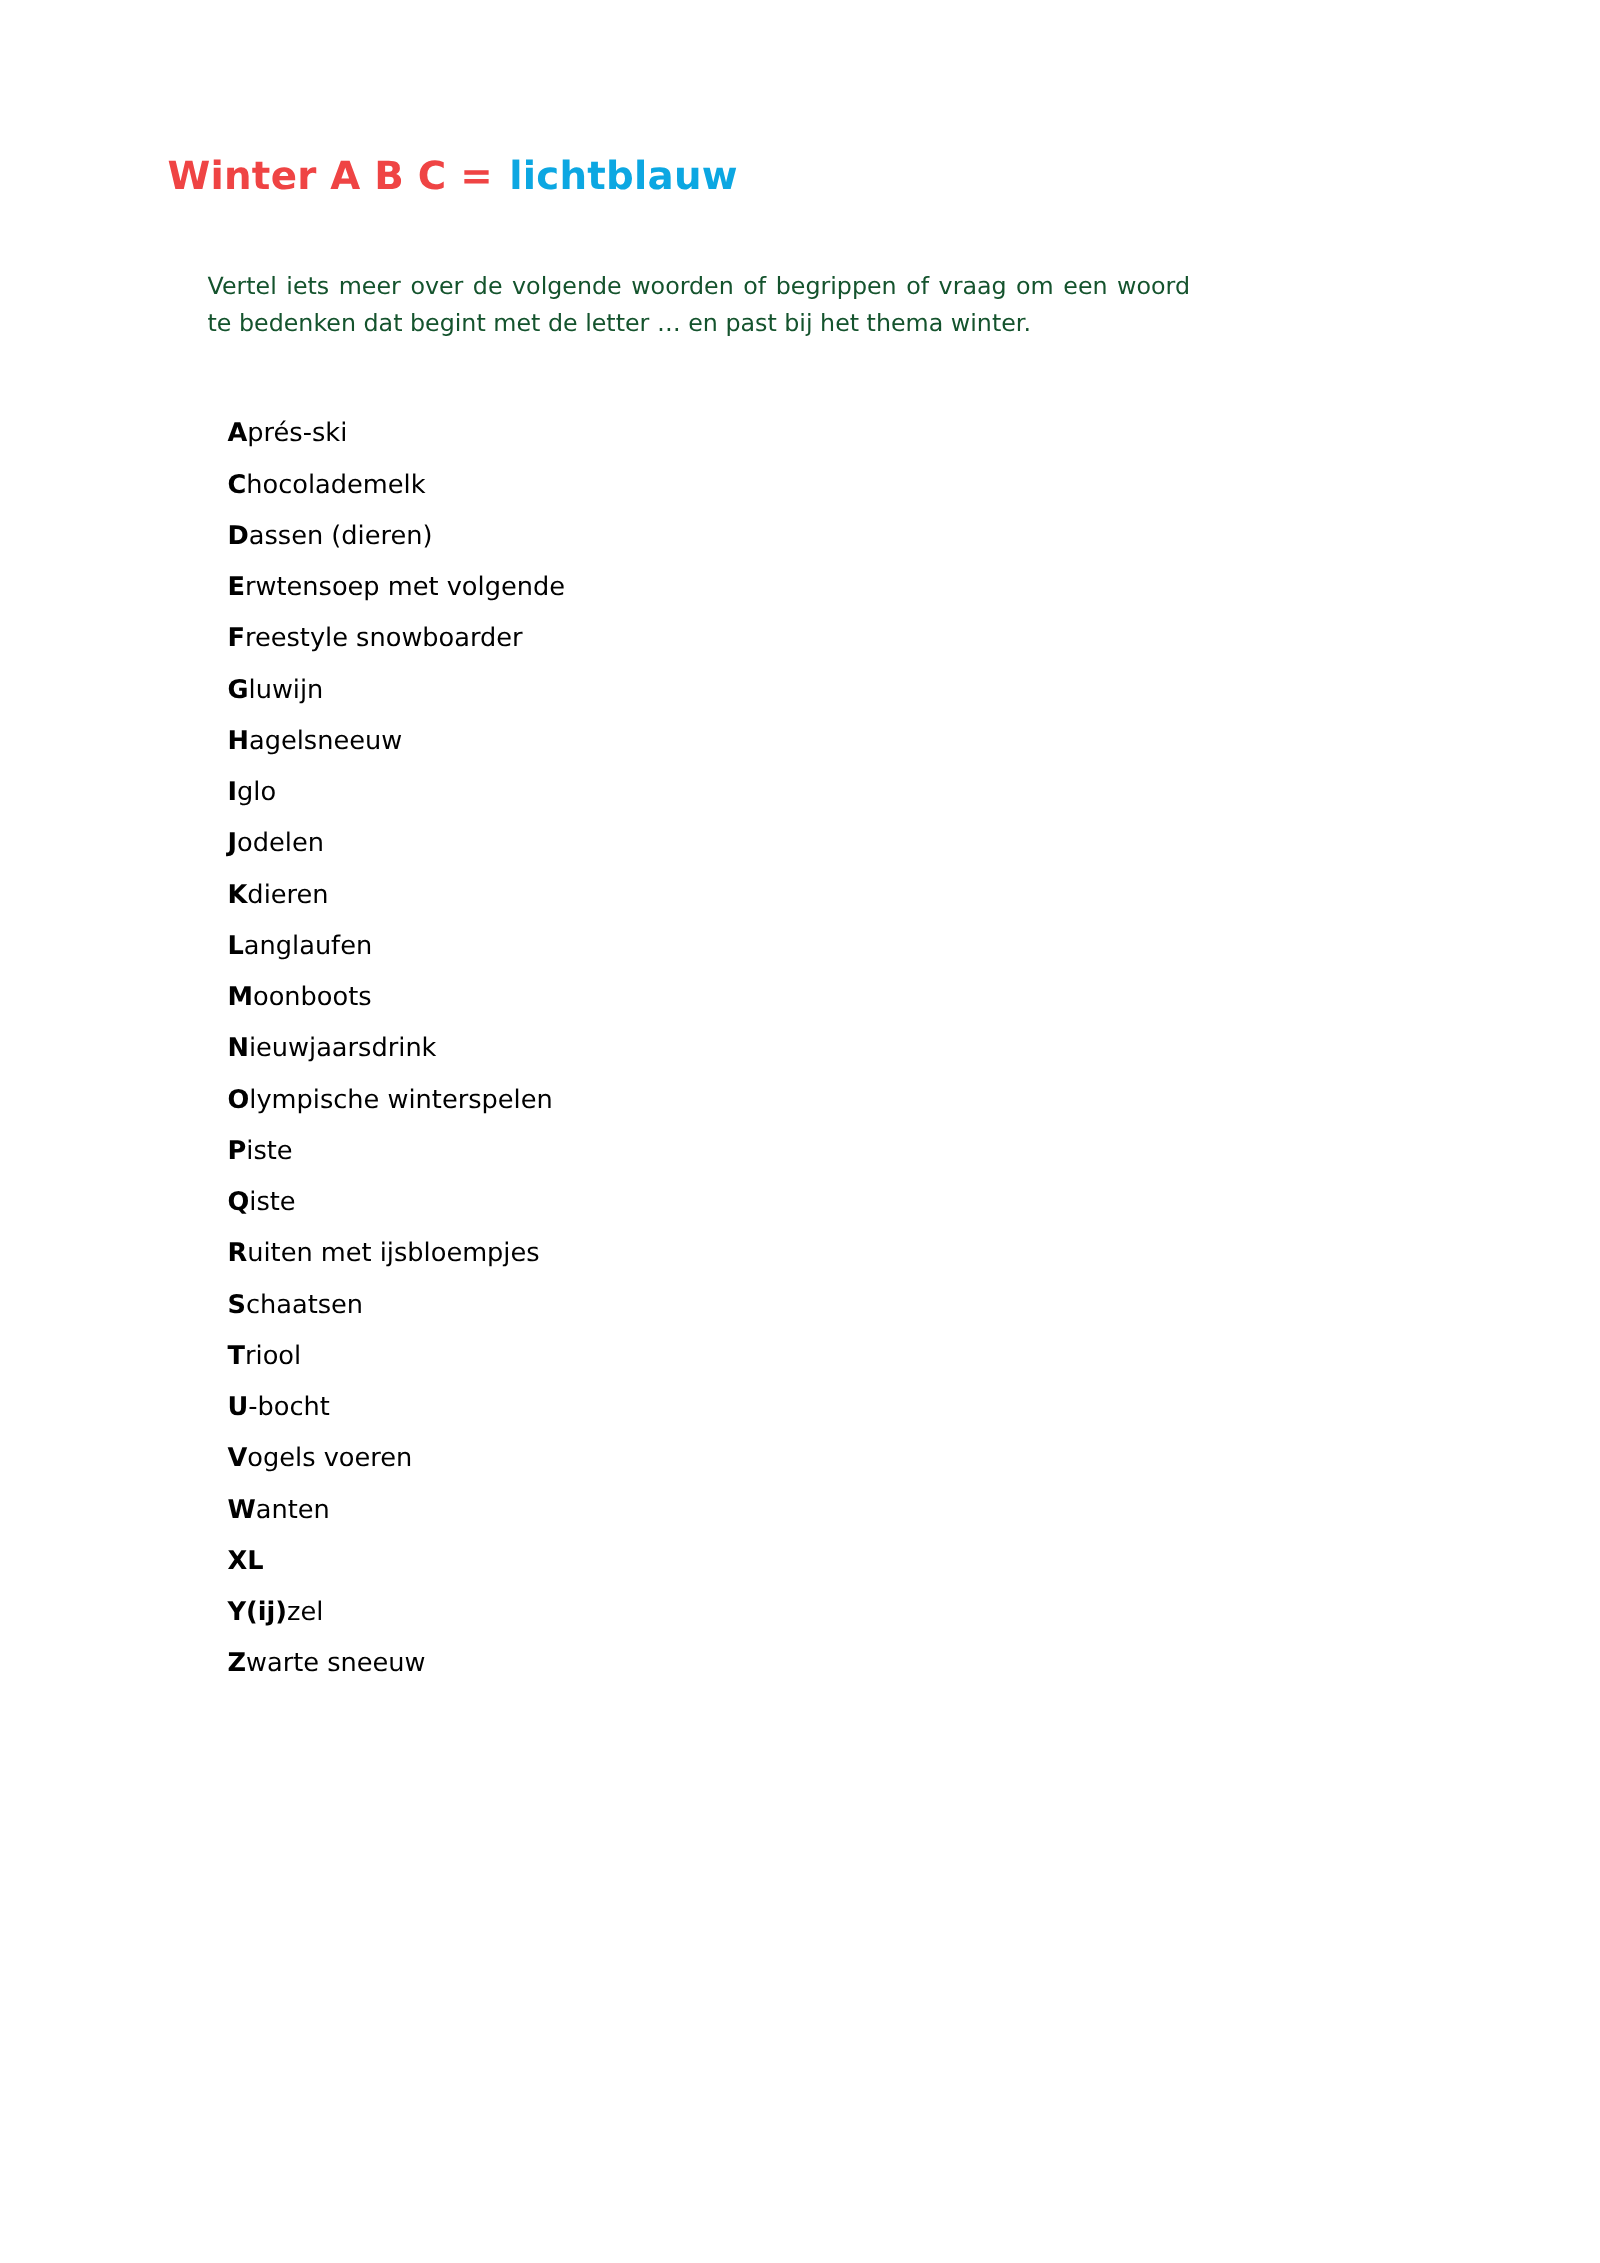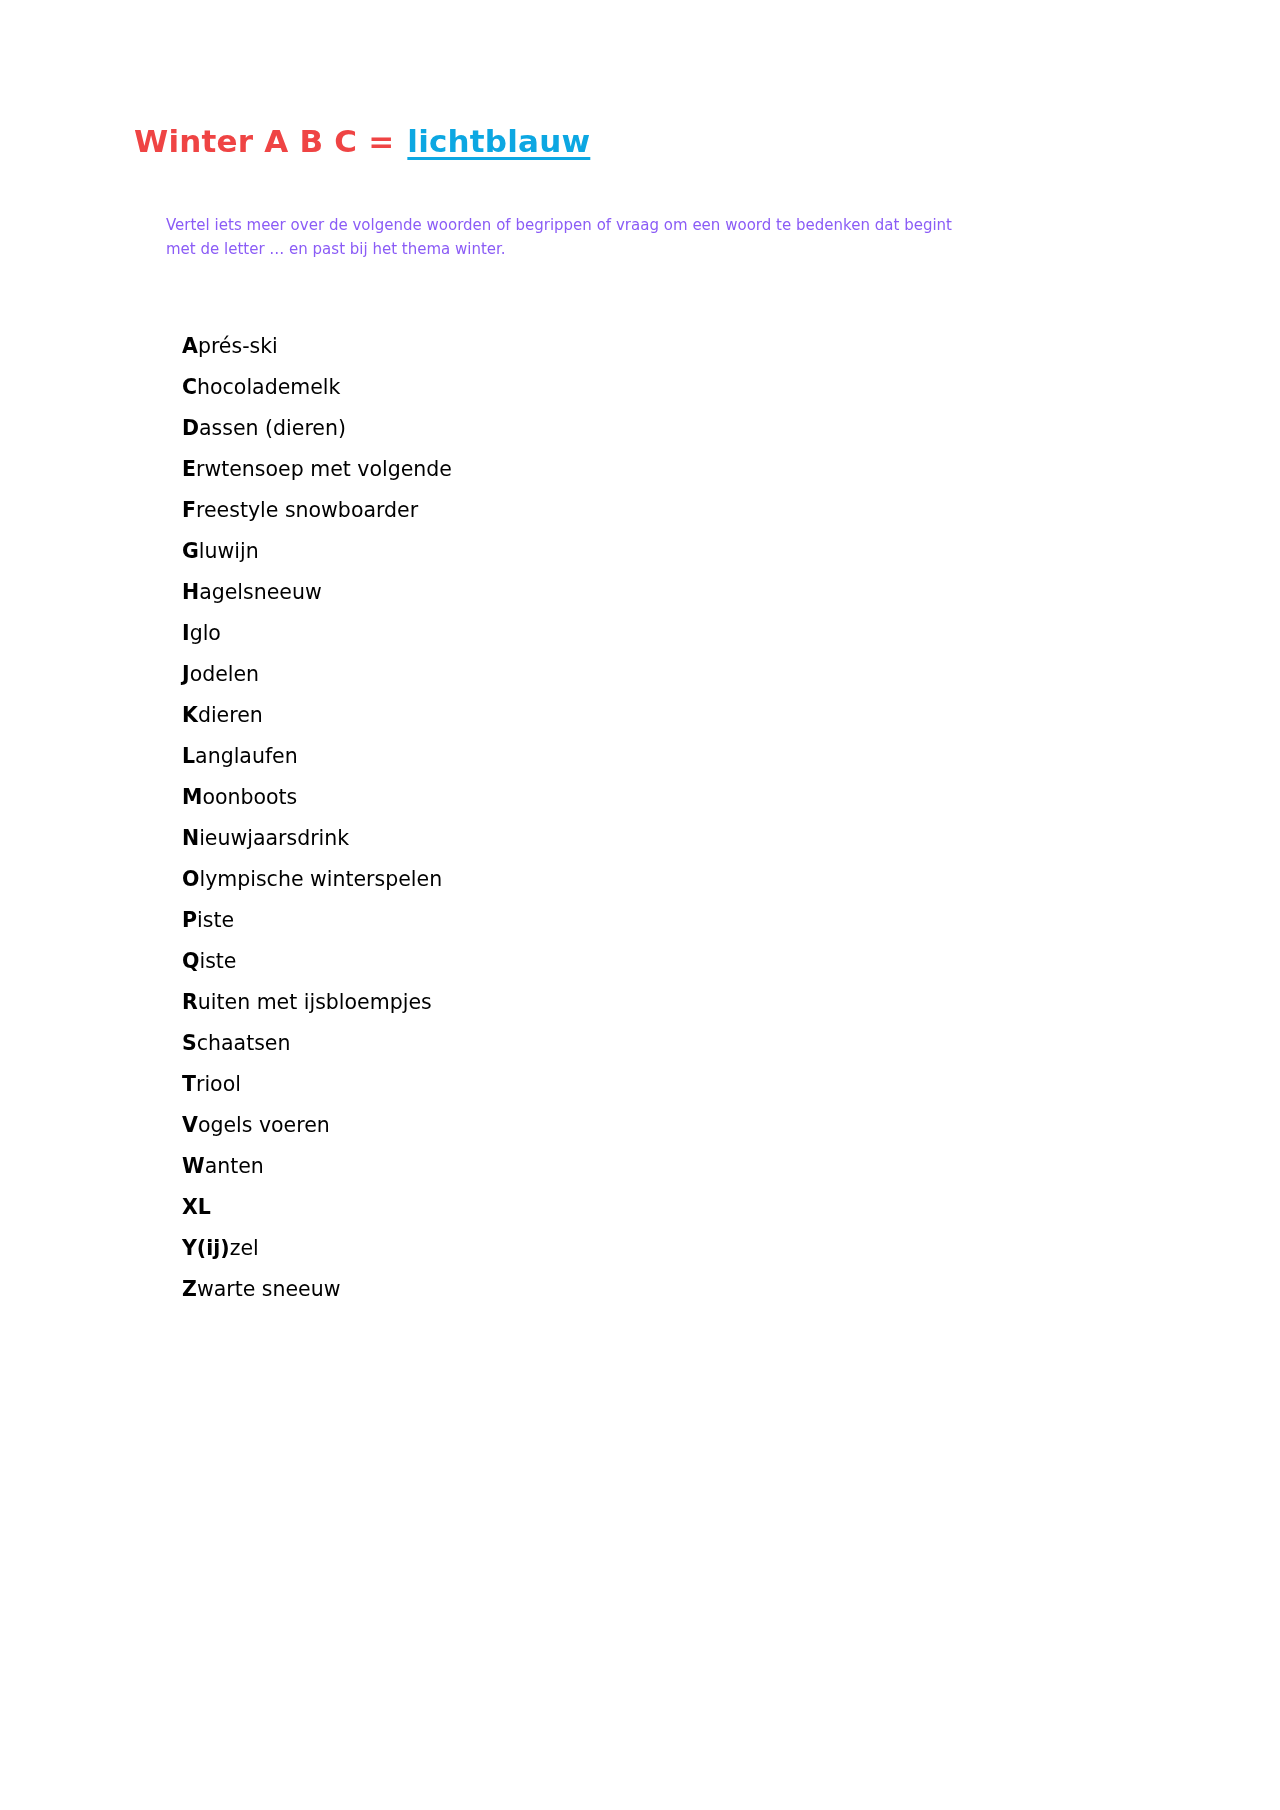--- a/index.html
+++ b/index.html
@@ -36,37 +36,36 @@
     letter-spacing: 0.2px;
     margin: 0 0 0 0;
     white-space: nowrap;
   }
   .doc-title .title-main {
     color: #ef4444;
     text-decoration-thickness: 3px;
     text-underline-offset: 5px;
   }
   .doc-title .title-accent {
-    text-decoration: underline;
     text-decoration-thickness: 3px;
     text-underline-offset: 5px;
     padding-left: 2px;
   }
   
   .intro {
     margin: 0;
     padding: 0;
     position: absolute;
     left: 32px;
     top: 92px;
     width: 786px;
-    font-size: 15px;
+    font-size: 19px;
     line-height: 1.58;
     text-align: justify;
-    color: #8b5cf6;
+    color: #14532d;
   }
   
   .word-list {
     position: absolute;
     left: 32px;
     top: 198px;
     width: 800px;
     list-style: none;
     margin: 16px;
     padding: 0;
@@ -108,20 +107,21 @@
         <li class="word-item"><span class="lead">K</span><span class="rest">dieren</span></li>
         <li class="word-item"><span class="lead">L</span><span class="rest">anglaufen</span></li>
         <li class="word-item"><span class="lead">M</span><span class="rest">oonboots</span></li>
         <li class="word-item"><span class="lead">N</span><span class="rest">ieuwjaarsdrink</span></li>
         <li class="word-item"><span class="lead">O</span><span class="rest">lympische winterspelen</span></li>
         <li class="word-item"><span class="lead">P</span><span class="rest">iste</span></li>
         <li class="word-item"><span class="lead">Q</span><span class="rest">iste</span></li>
         <li class="word-item"><span class="lead">R</span><span class="rest">uiten met ijsbloempjes</span></li>
         <li class="word-item"><span class="lead">S</span><span class="rest">chaatsen</span></li>
         <li class="word-item"><span class="lead">T</span><span class="rest">riool</span></li>
+        <li class="word-item"><span class="lead">U</span><span class="rest">-bocht</span></li>
         <li class="word-item"><span class="lead">V</span><span class="rest">ogels voeren</span></li>
         <li class="word-item"><span class="lead">W</span><span class="rest">anten</span></li>
         <li class="word-item"><span class="lead">XL</span><span class="rest"></span></li>
         <li class="word-item"><span class="lead">Y(ij)</span><span class="rest">zel</span></li>
         <li class="word-item"><span class="lead">Z</span><span class="rest">warte sneeuw</span></li>
       </ul>
 
   </div>
 </div>
 

